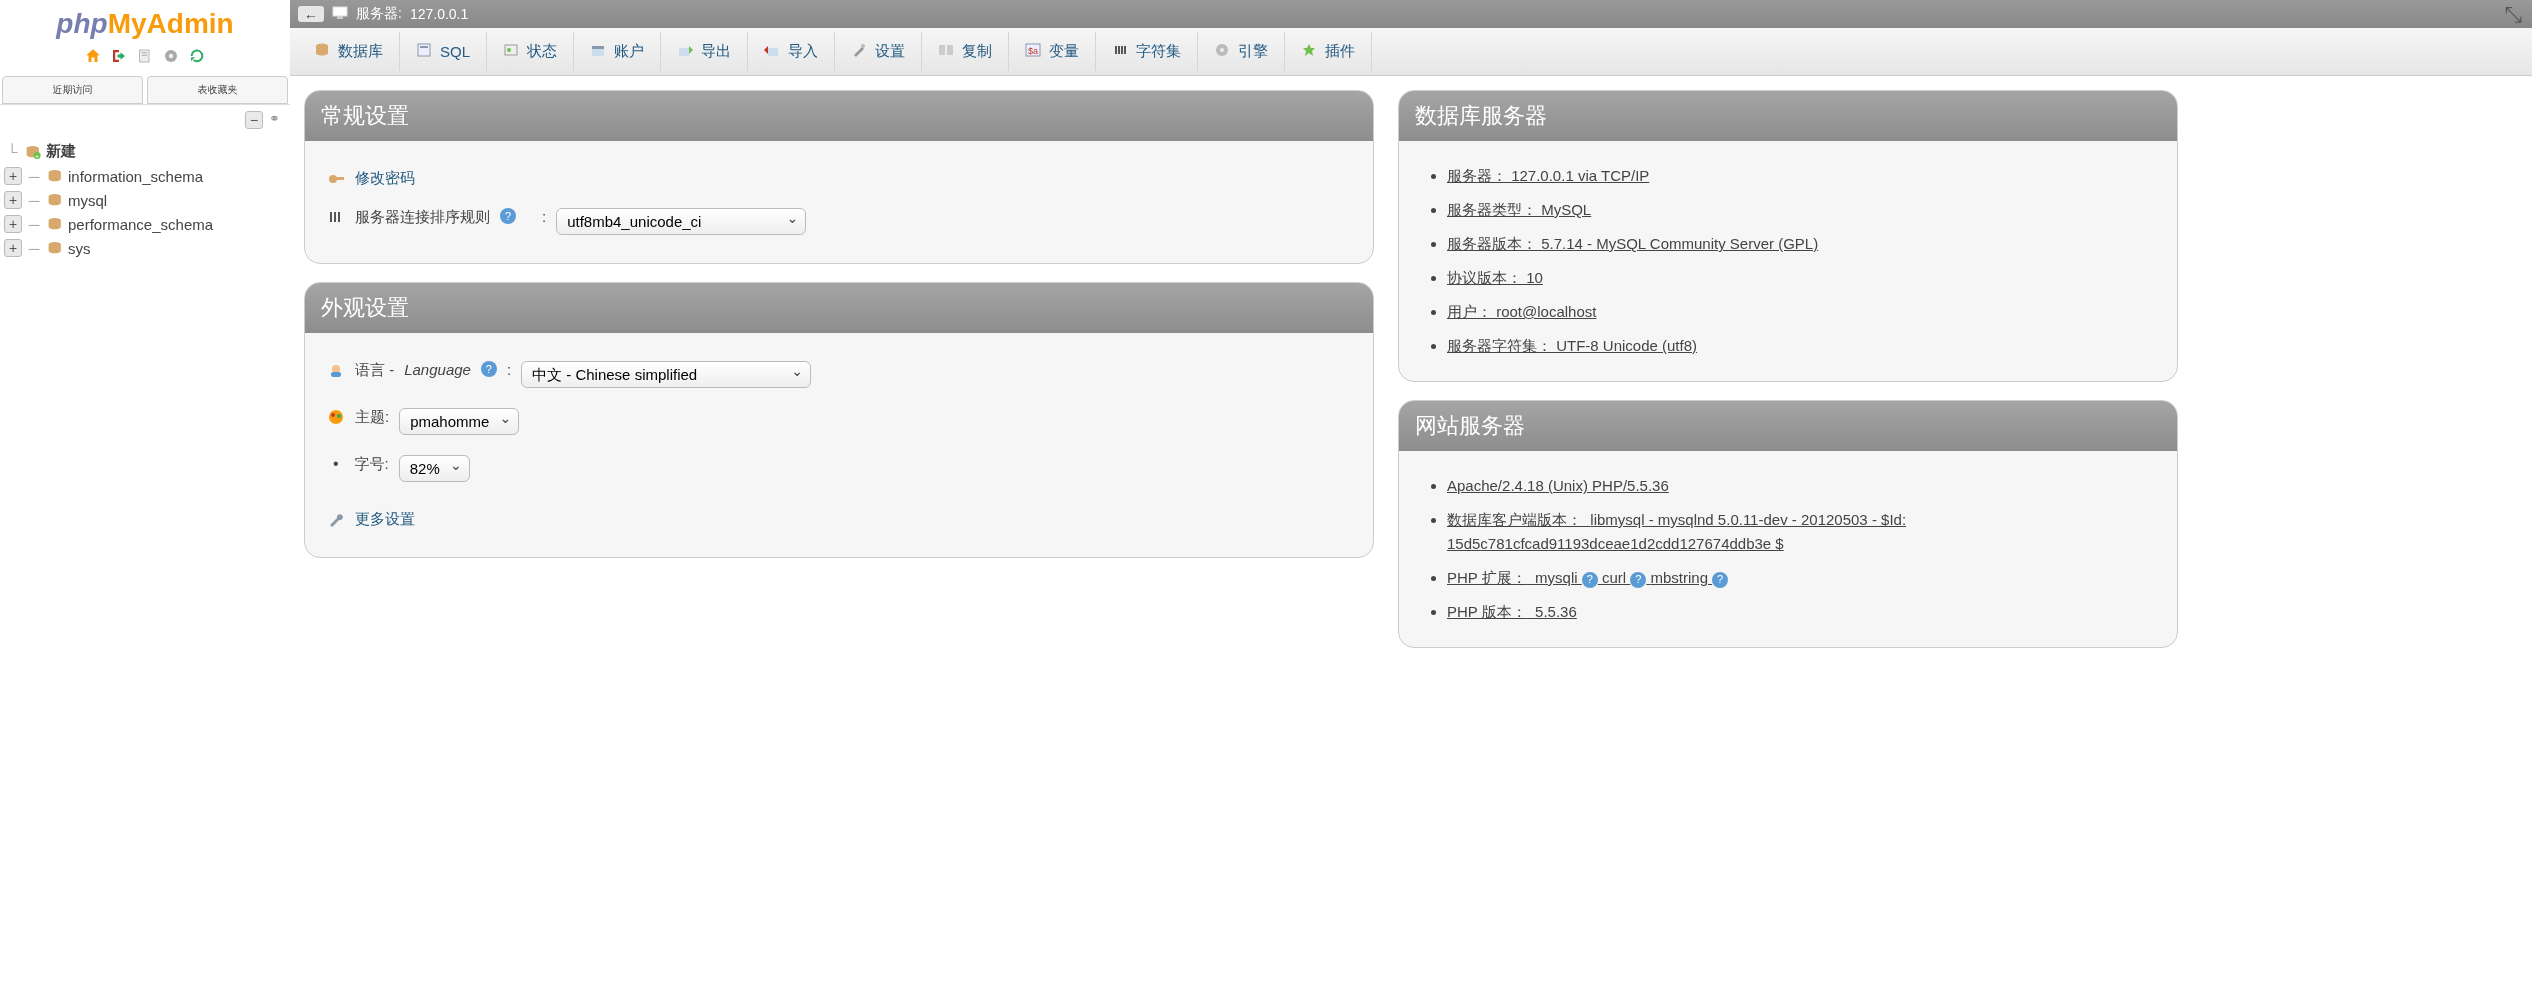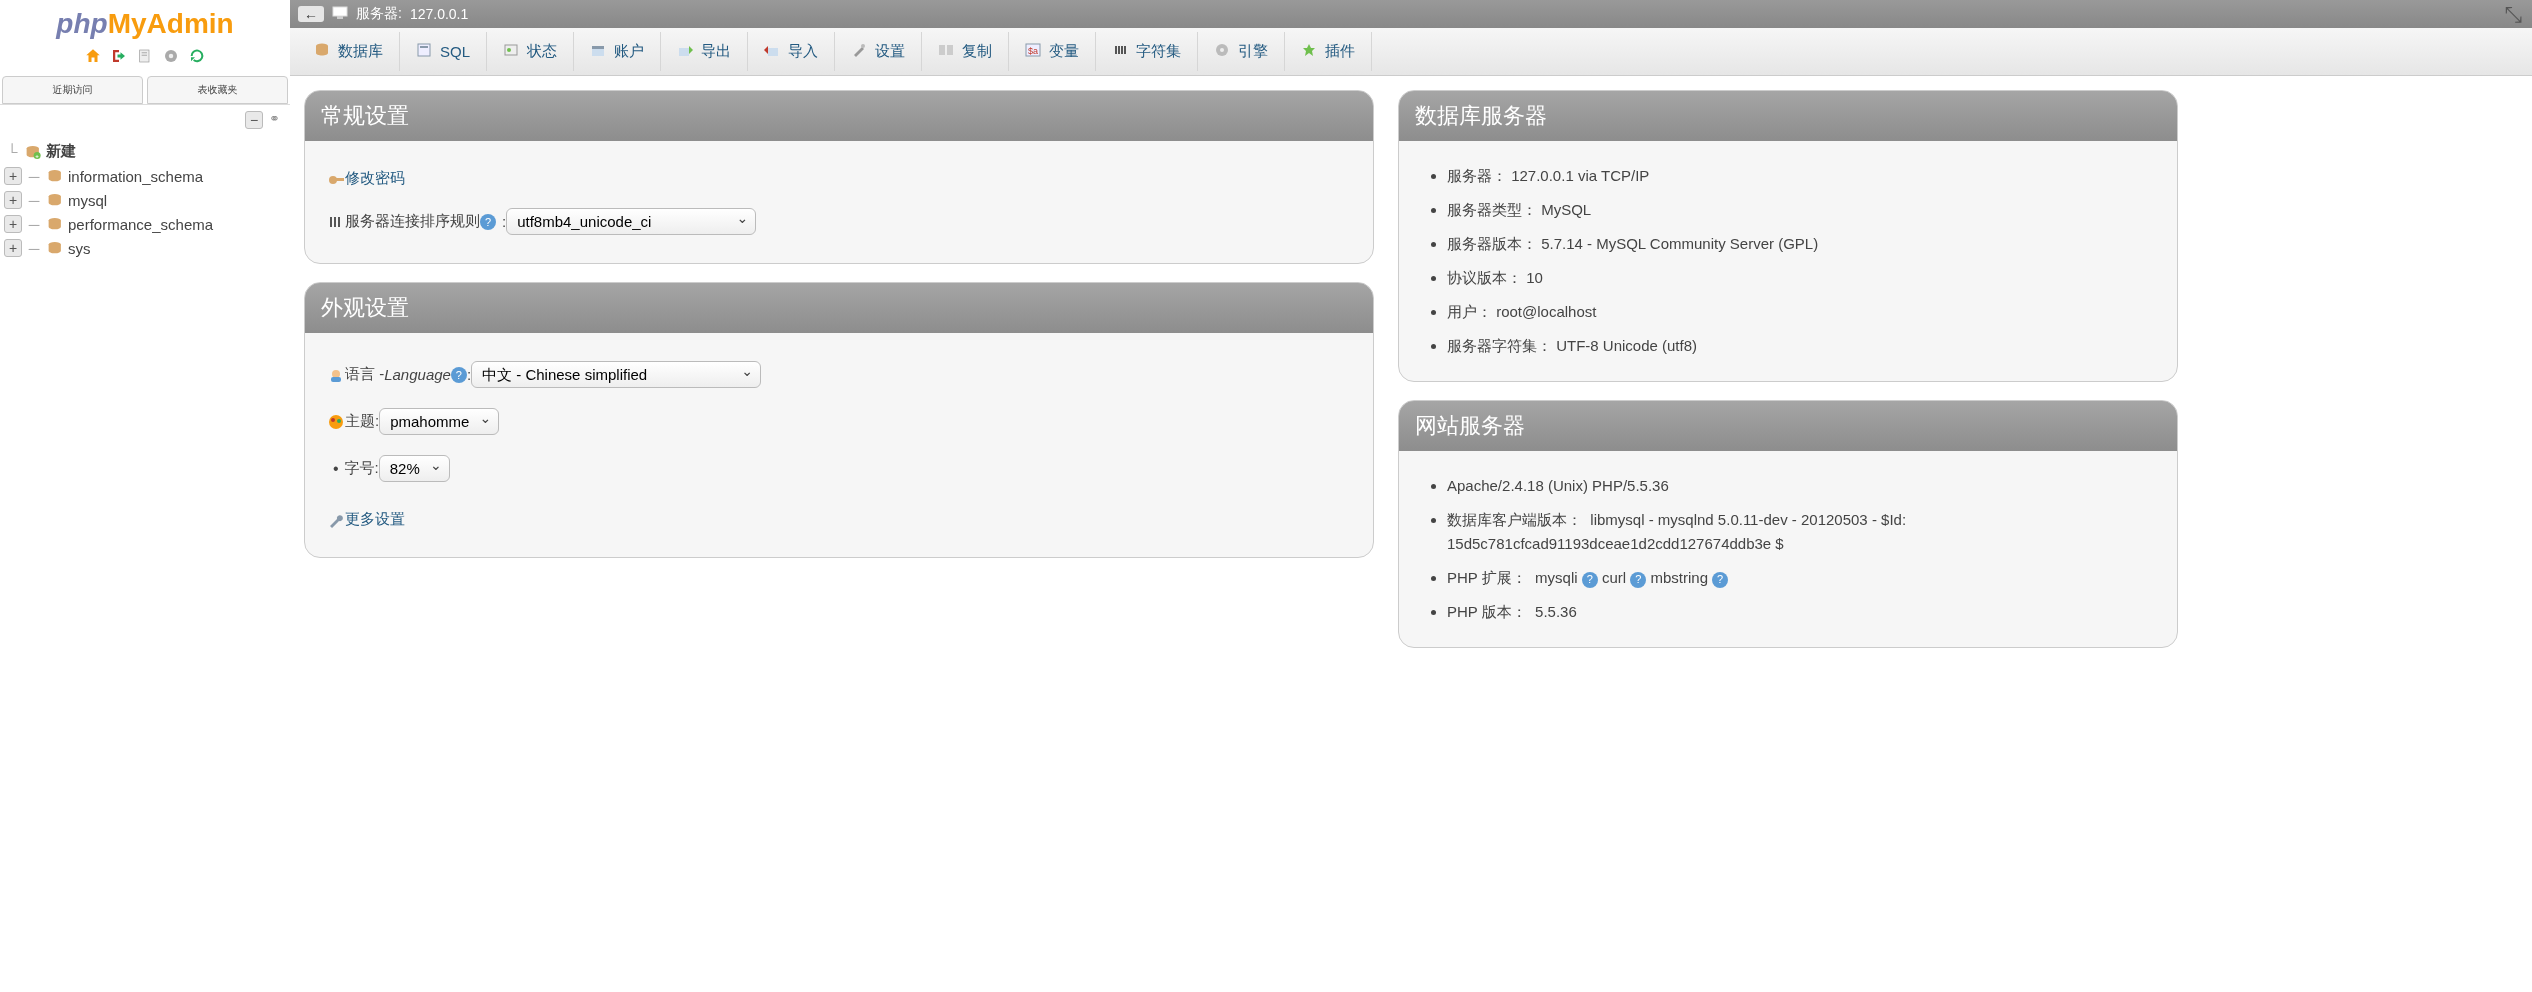--- a/index.html
+++ b/index.html
@@ -26,28 +26,28 @@
 .topbar .back { color: #333; background: #e6e6e6; border-radius: 3px; padding: 0 6px; }
 .topbar .close { position: absolute; right: 10px; top: 2px; font-size: 22px; color: #555; cursor: pointer; }
 .menubar { background: linear-gradient(#f6f6f6,#e6e6e6); border-bottom: 1px solid #ccc; display: flex; padding: 4px 8px; text-align: center; }
 .menu-item { display: flex; align-items: center; gap: 8px; padding: 10px 16px; border-right: 1px solid #d6d6d6; color: #235a81; font-size: 15px; cursor: pointer; }
 .content { flex: 1; display: flex; gap: 24px; padding: 14px 14px 0 14px; align-items: flex-start; }
 .col-left { flex: 1; display: flex; flex-direction: column; gap: 18px; max-width: 1070px; }
 .col-right { width: 780px; display: flex; flex-direction: column; gap: 18px; }
 .panel { border: 1px solid #ccc; border-radius: 16px; overflow: hidden; background: #f6f6f6; }
 .panel-header { background: linear-gradient(#a5a5a5,#8d8d8d); color: #fff; font-size: 22px; padding: 10px 16px; }
 .panel-body { padding: 18px 22px; font-size: 15px; }
-.panel-row { display: flex; align-items: center; padding: 10px 0; }
+.panel-row { display: flex; gap: 10px; padding: 10px 0; }
 .link { color: #235a81; cursor: pointer; }
 select { font-size: 15px; padding: 4px 28px 4px 10px; border: 1px solid #bbb; border-radius: 6px; background: linear-gradient(#fff,#eee); appearance: none; position: relative; }
 .select-wrap { position: relative; display: inline-block; }
 .select-wrap::after { content: "⌄"; position: absolute; right: 8px; top: 2px; font-size: 14px; color: #444; pointer-events: none; }
 .help-icon { display: inline-flex; width: 16px; height: 16px; background: #5b9bd5; border-radius: 50%; color: #fff; font-size: 11px; align-items: center; justify-content: center; }
 ul.info-list { list-style: disc; padding-left: 26px; }
-ul.info-list li { padding: 5px 0; font-size: 15px; line-height: 1.6; }
+ul.info-list li { padding: 5px 0; font-size: 15px; line-height: 1.6; text-decoration: underline; }
 .mini-icon { display: inline-block; width: 18px; height: 18px; vertical-align: middle; }
 .bullet { font-size: 16px; padding: 0 6px; }
 </style>
 </head>
 <body>
 
 <div class="app">
 
   <div class="sidebar">
     <div class="logo">

